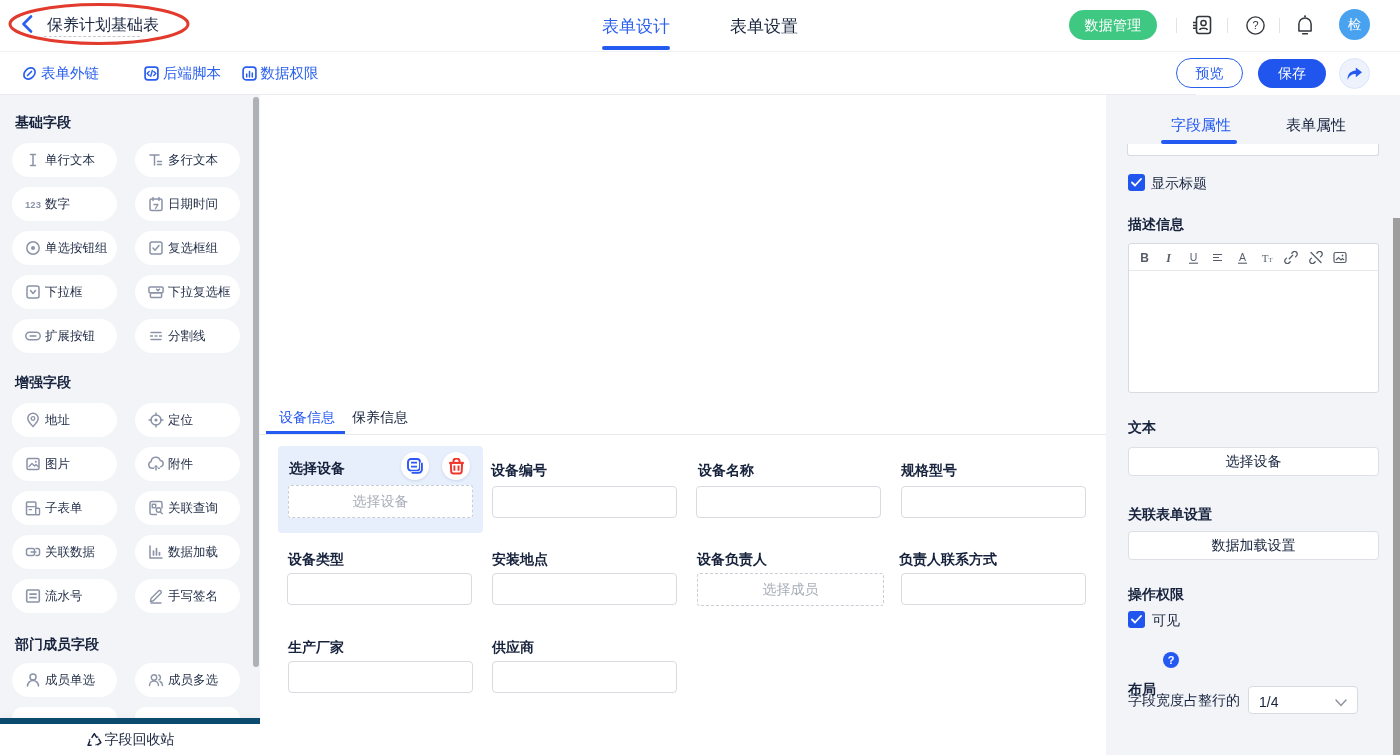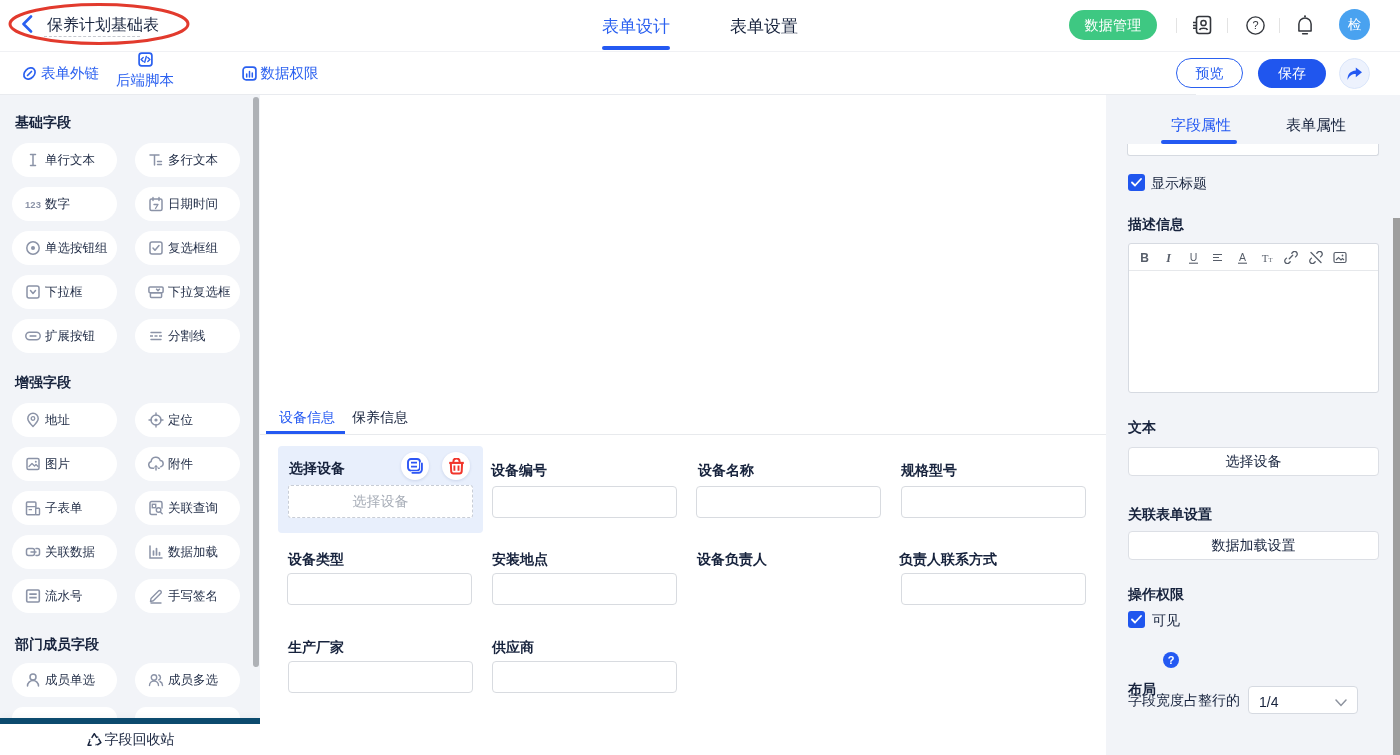--- a/index.html
+++ b/index.html
@@ -94,21 +94,21 @@
 <div id="h2">
   <div class="tool" style="left:22px;">
     <svg width="15" height="15" viewBox="0 0 15 15">
         <g transform="rotate(45 7.5 7.5)" fill="none" stroke="#2a60f0">
           <ellipse cx="7.5" cy="7.5" rx="4.8" ry="6.3" stroke-width="1.7"></ellipse>
           <path d="M7.5 4.7 V10.3" stroke-width="1.7" stroke-linecap="round"></path>
         </g>
       </svg>
     <span>表单外链</span>
   </div>
-  <div class="tool" style="left:116px;flex-direction:column;">
+  <div class="tool" style="left:144px;">
     <svg width="15" height="15" viewBox="0 0 15 15">
         <rect x="1.1" y="1.1" width="12.8" height="12.8" rx="2.6" fill="none" stroke="#2a60f0" stroke-width="1.7"></rect>
         <path d="M5.2 5.4 L3.1 7.4 L5.2 9.4 M9.8 5.4 L11.9 7.4 L9.8 9.4 M8.3 4.5 L6.7 10.3" fill="none" stroke="#2a60f0" stroke-width="1.4" stroke-linecap="round" stroke-linejoin="round"></path>
       </svg>
     <span>后端脚本</span>
   </div>
   <div class="tool" style="left:241.5px;">
     <svg width="15" height="15" viewBox="0 0 15 15">
         <rect x="1.1" y="1.1" width="12.8" height="12.8" rx="3" fill="none" stroke="#2a60f0" stroke-width="1.7"></rect>
         <path d="M4.7 8 v3 M7.5 5.5 v5.5 M10.3 7 v4" stroke="#2a60f0" stroke-width="1.5" stroke-linecap="round"></path>
@@ -340,20 +340,21 @@
   <div class="finput" style="left:232px;top:391px;"></div>
   <div class="finput" style="left:436px;top:391px;"></div>
   <div class="finput" style="left:641px;top:391px;"></div>
 
   <span class="flabel" style="left:28px;top:457px;">设备类型</span>
   <span class="flabel" style="left:232px;top:457px;">安装地点</span>
   <span class="flabel" style="left:437px;top:457px;">设备负责人</span>
   <span class="flabel" style="left:639px;top:457px;">负责人联系方式</span>
   <div class="finput" style="left:27px;top:478px;"></div>
   <div class="finput" style="left:232px;top:478px;"></div>
+  <div class="fdash" style="left:437px;top:478px;width:187px;">选择成员</div>
   <div class="finput" style="left:641px;top:478px;"></div>
 
   <span class="flabel" style="left:28px;top:545px;">生产厂家</span>
   <span class="flabel" style="left:232px;top:545px;">供应商</span>
   <div class="finput" style="left:28px;top:566px;"></div>
   <div class="finput" style="left:232px;top:566px;"></div>
 </div>
 
 <div id="rpanel">
   <span class="rtab" style="left:65px;color:#2459f2;">字段属性</span>

